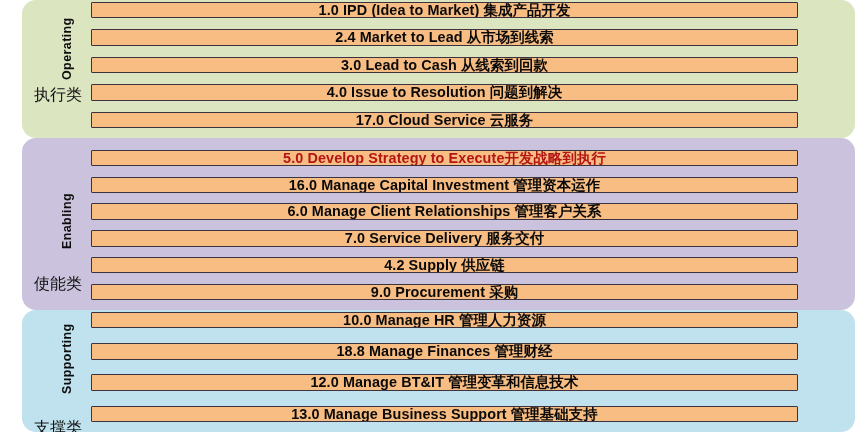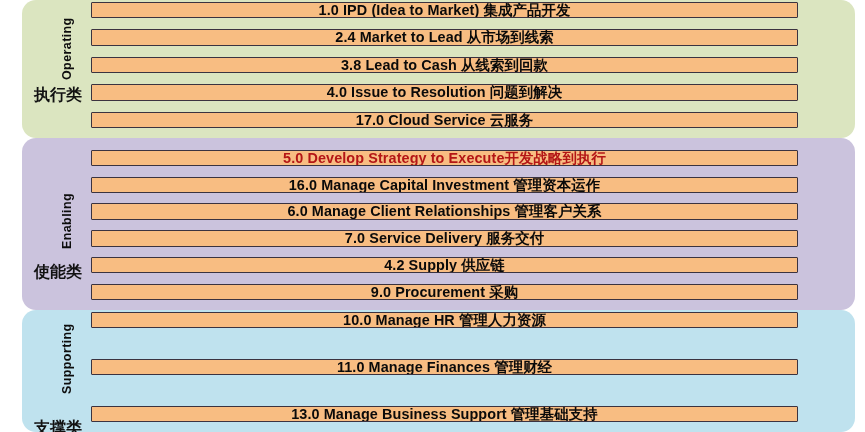--- a/index.html
+++ b/index.html
@@ -52,27 +52,27 @@
   }
   .green  .label-en { top: 6px;  height: 86px;  left: 22px; width: 16px; }
   .purple .label-en { top: 44px; height: 78px;  left: 22px; width: 16px; }
   .blue   .label-en { top: 8px;  height: 82px;  left: 22px; width: 16px; }
 
   .label-cn {
     position: absolute;
     left: 3px;
     width: 66px;
     text-align: center;
-    font-weight: bold;
+    font-weight: normal;
     font-size: 16px;
     color: #111111;
     white-space: nowrap;
   }
   .green  .label-cn { top: 85px; }
-  .purple .label-cn { top: 124px; }
+  .purple .label-cn { top: 136px; }
   .blue   .label-cn { top: 108px; }
 
   .rows {
     position: absolute;
     left: 69px;
     top: 2px;
     width: 707px;
     bottom: 10px;
     display: flex;
     flex-direction: column;
@@ -108,21 +108,21 @@
       <div class="label-cn">执行类</div>
     </div>
     <div class="rows">
       <div class="row">
           <span class="row-text">1.0 IPD (Idea to Market) 集成产品开发</span>
         </div>
       <div class="row">
           <span class="row-text">2.4 Market to Lead 从市场到线索</span>
         </div>
       <div class="row">
-          <span class="row-text">3.8 Lead to Cash 从线索到回款</span>
+          <span class="row-text">3.0 Lead to Cash 从线索到回款</span>
         </div>
       <div class="row">
           <span class="row-text">4.0 Issue to Resolution 问题到解决</span>
         </div>
       <div class="row">
           <span class="row-text">17.0 Cloud Service 云服务</span>
         </div>
     </div>
   </div>
 
@@ -156,21 +156,24 @@
   <div class="band blue">
     <div class="band-label">
       <div class="label-en">Supporting</div>
       <div class="label-cn">支撑类</div>
     </div>
     <div class="rows">
       <div class="row">
           <span class="row-text">10.0 Manage HR 管理人力资源</span>
         </div>
       <div class="row">
-          <span class="row-text">11.0 Manage Finances 管理财经</span>
+          <span class="row-text">18.8 Manage Finances 管理财经</span>
+        </div>
+      <div class="row">
+          <span class="row-text">12.0 Manage BT&amp;IT 管理变革和信息技术</span>
         </div>
       <div class="row">
           <span class="row-text">13.0 Manage Business Support 管理基础支持</span>
         </div>
     </div>
   </div>
 
 </div>
 
 </body></html>

